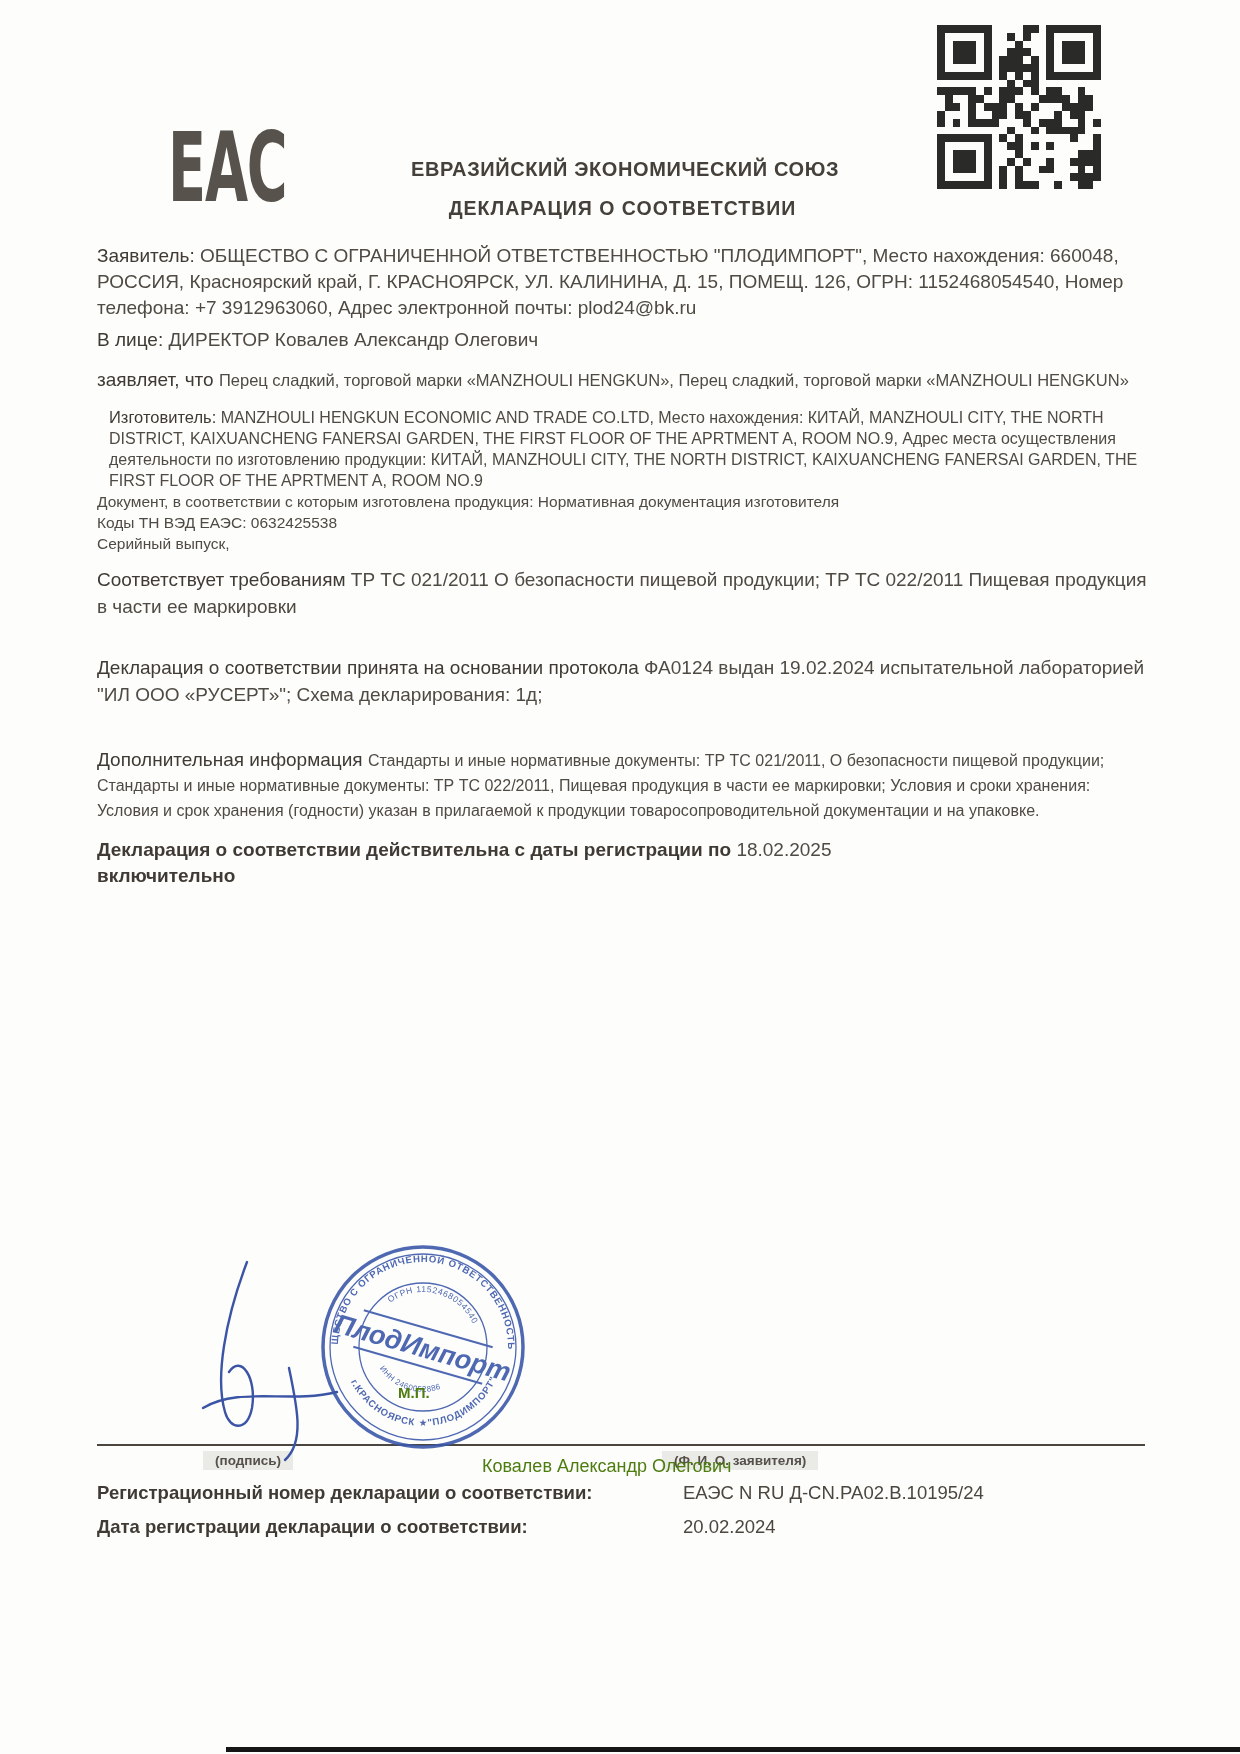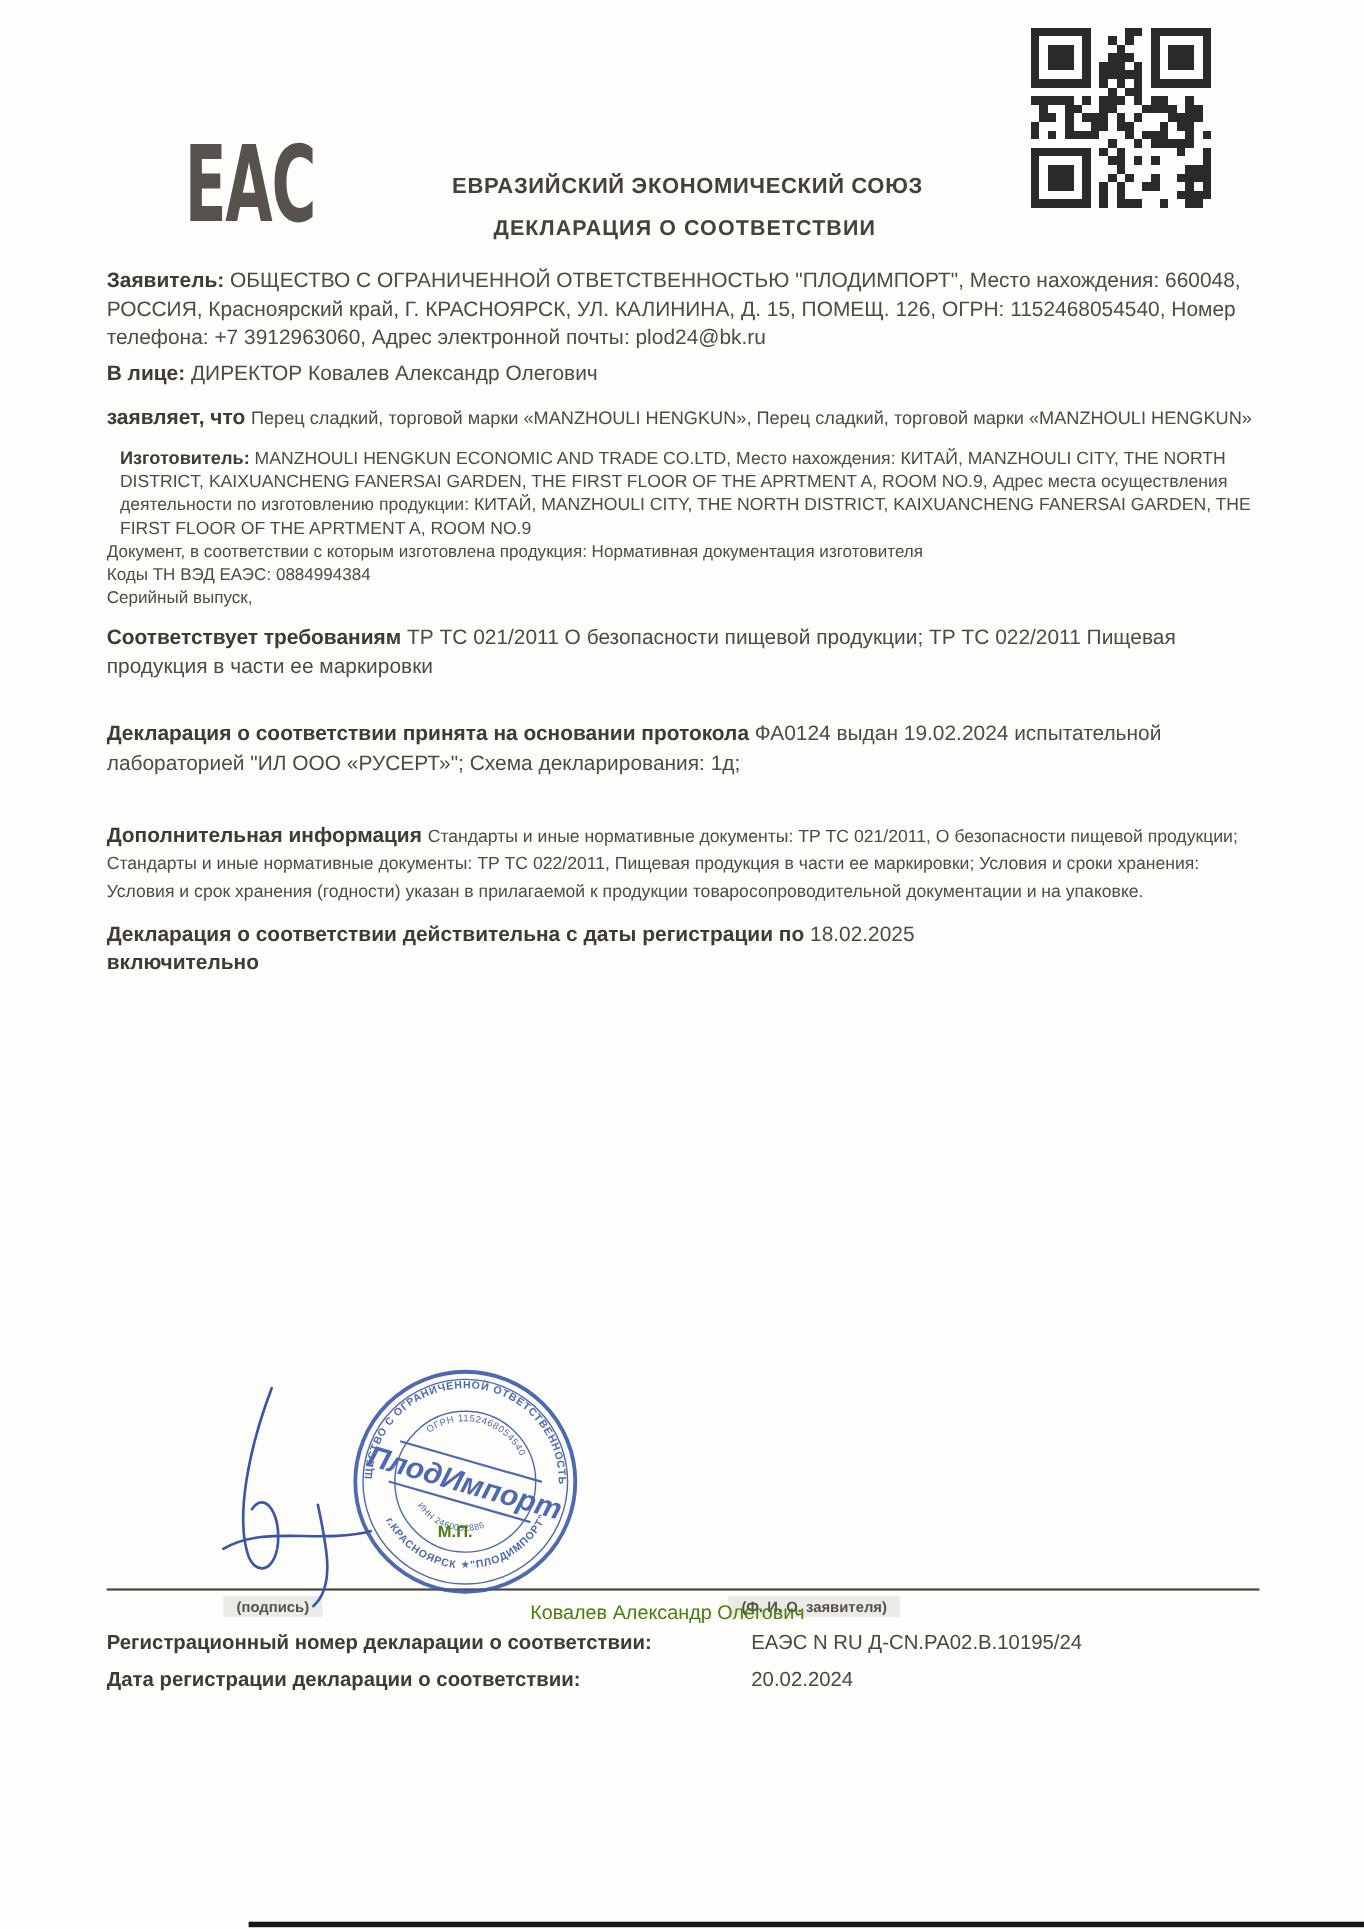--- a/index.html
+++ b/index.html
@@ -2,21 +2,21 @@
 <html><head>
 <meta charset="utf-8">
 <style>
   * { margin:0; padding:0; box-sizing:border-box; }
   html,body { background:#ffffff; }
   body { font-family:"Liberation Sans","DejaVu Sans",sans-serif; }
   .page {
     position:relative; width:1240px; height:1754px; margin:0 auto;
     background:#fdfdfb; color:#4b463f; overflow:hidden;
   }
-  .b { font-weight:bold; color:#3f3a34; }
+  .b { font-weight:normal; color:#3f3a34; }
 
   
   .eac {
     position:absolute; left:168px; top:120px;
     font-family:"DejaVu Sans",sans-serif; font-weight:bold;
     font-size:96px; line-height:1; color:#57524b;
     transform:scaleX(0.58); transform-origin:left top; letter-spacing:-2px;
   }
   .qr { position:absolute; left:937px; top:25px; width:164px; height:164px; }
   .t1 {
@@ -319,21 +319,21 @@
     <p class="p p-declares">
       <span class="b">заявляет, что</span>
       <span class="small">Перец сладкий, торговой марки «MANZHOULI HENGKUN», Перец сладкий, торговой марки «MANZHOULI HENGKUN»</span>
     </p>
 
     <p class="p p-manufacturer">
       <span class="b">Изготовитель:</span>
       <span>MANZHOULI HENGKUN ECONOMIC AND TRADE CO.LTD, Место нахождения: КИТАЙ, MANZHOULI CITY, THE NORTH DISTRICT, KAIXUANCHENG FANERSAI GARDEN, THE FIRST FLOOR OF THE APRTMENT A, ROOM NO.9, Адрес места осуществления деятельности по изготовлению продукции: КИТАЙ, MANZHOULI CITY, THE NORTH DISTRICT, KAIXUANCHENG FANERSAI GARDEN, THE FIRST FLOOR OF THE APRTMENT A, ROOM NO.9</span>
     </p>
     <div class="subline">Документ, в соответствии с которым изготовлена продукция: Нормативная документация изготовителя</div>
-    <div class="subline">Коды ТН ВЭД ЕАЭС: 0884994384</div>
+    <div class="subline">Коды ТН ВЭД ЕАЭС: 0632425538</div>
     <div class="subline">Серийный выпуск,</div>
 
     <p class="p p-comply">
       <span class="b">Соответствует требованиям</span>
       <span>ТР ТС 021/2011 О безопасности пищевой продукции; ТР ТС 022/2011 Пищевая продукция в части ее маркировки</span>
     </p>
 
     <p class="p p-basis">
       <span class="b">Декларация о соответствии принята на основании протокола</span>
       <span>ФА0124 выдан 19.02.2024 испытательной лабораторией "ИЛ ООО «РУСЕРТ»"; Схема декларирования: 1д;</span>

